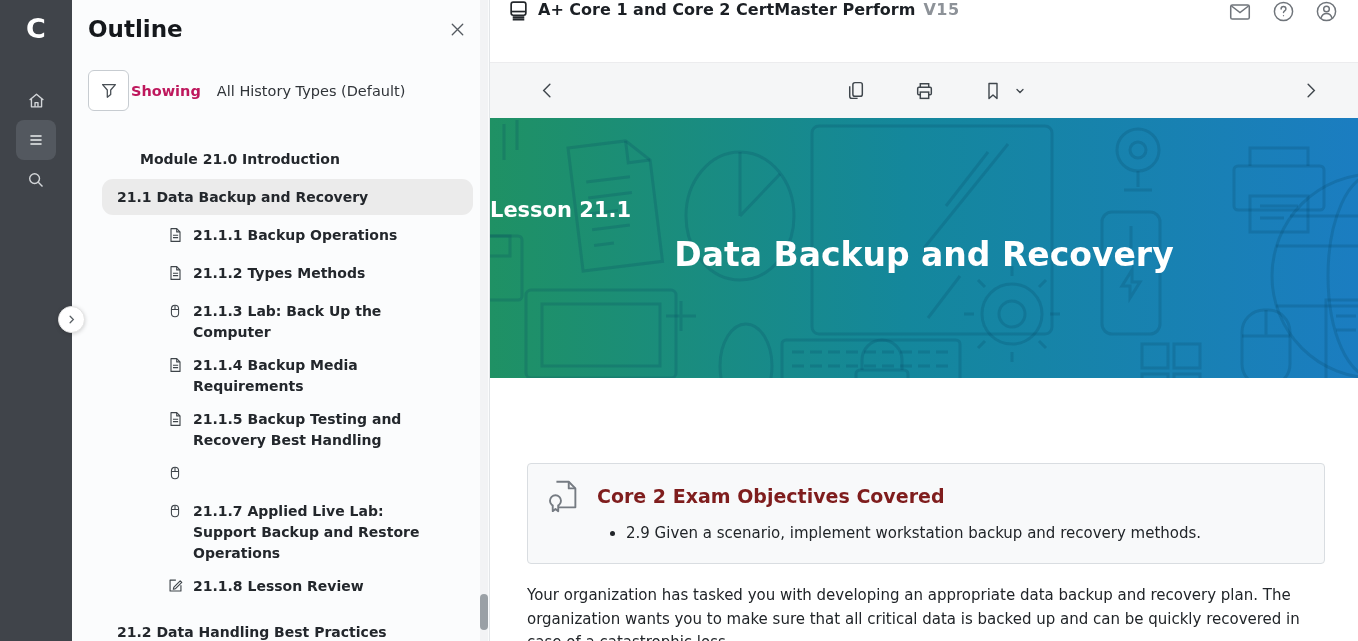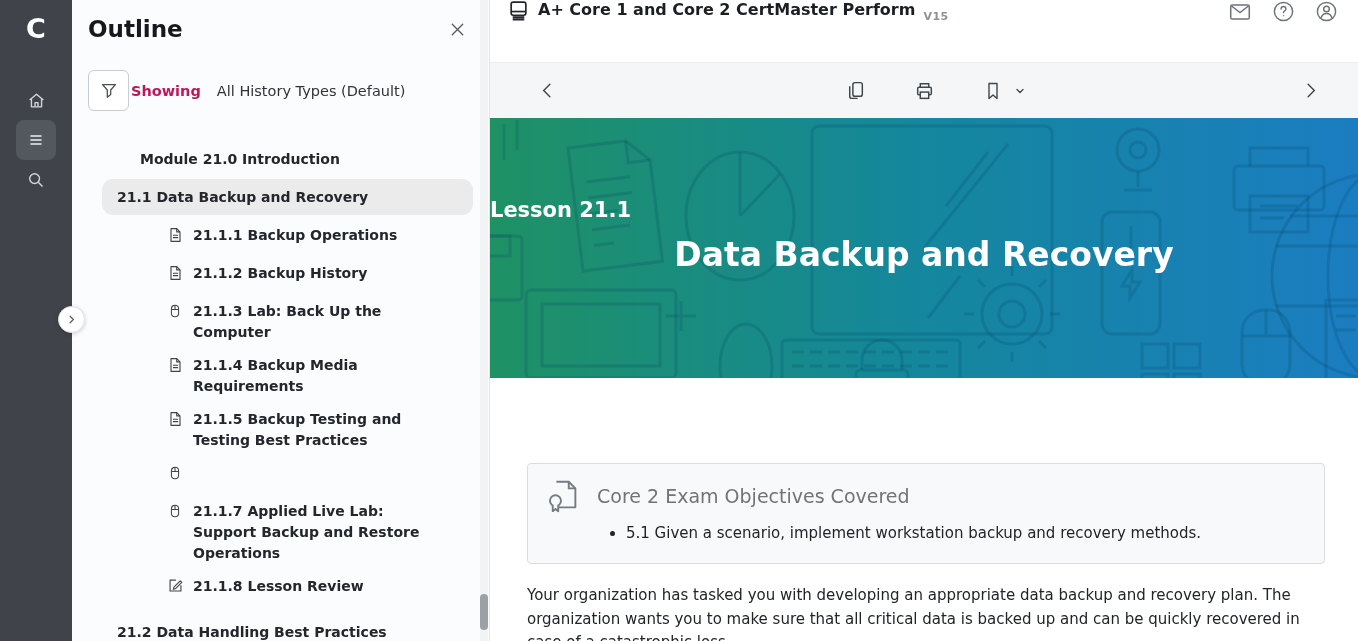--- a/index.html
+++ b/index.html
@@ -71,21 +71,21 @@
     background:#9aa0a6; border-radius:4px; cursor:grab;
   }
 
   
   .main { flex:1; display:flex; flex-direction:column; background:#fff; overflow:hidden; }
   .main-header {
     height:62px; flex:0 0 62px; display:flex; align-items:flex-start;
     padding:0 20px 0 18px; background:#fff;
   }
   .course-title { margin-left:9px; font-size:16px; font-weight:bold; color:#1b1f24; white-space:nowrap; }
-  .course-version { margin-left:8px; font-size:11px; font-weight:bold; color:#8d9298; letter-spacing:.5px;margin-top:10px; }
+  .course-version { margin-left:8px; font-size:16px; font-weight:bold; color:#8d9298; letter-spacing:.5px; }
   .header-spacer { flex:1; }
   .hdr-icon { margin-left:20px; display:flex; cursor:pointer; }
 
   .toolbar {
     height:56px; flex:0 0 56px; background:#f5f6f7; border-top:1px solid #ececee;
     position:relative; display:flex; align-items:center; justify-content:center;
   }
   .tb-left { position:absolute; left:48px; display:flex; cursor:pointer; }
   .tb-right { position:absolute; right:38px; display:flex; cursor:pointer; }
   .tb-center { display:flex; align-items:center; }
@@ -107,21 +107,21 @@
     color:#fff; font-size:33px; font-weight:bold;
   }
 
   
   .content { padding:0 33px 0 37px; }
   .obj-card {
     margin-top:85px; background:#f8f9fa; border:1px solid #d9dde1;
     border-radius:4px; padding:14px 20px 18px 18px;
   }
   .obj-head { display:flex; align-items:center; }
-  .obj-heading { margin-left:15px; font-size:19px; font-weight:normal; color:#737373; }
+  .obj-heading { margin-left:15px; font-size:19px; font-weight:bold; color:#7f1d1d; }
   .obj-list { margin:8px 0 0 80px; font-size:15px; color:#212529; }
   .obj-list li { line-height:23px; }
   .paragraph {
     margin-top:20px; font-size:15px; line-height:23.5px; color:#212529;
     max-width:800px;
   }
 
   svg { display:block; }
 </style>
 </head>
@@ -205,21 +205,21 @@
     </div>
 
     <div class="nav-topic">
       <span class="ticon">
         <svg viewBox="0 0 16 16" width="15" height="16" fill="none" stroke="#3e444a" stroke-width="1.2" stroke-linejoin="round">
             <path d="M3.2 1.2h6.1l3.5 3.5v10.1H3.2z"></path>
             <path d="M9.3 1.2v3.5h3.5"></path>
             <path d="M5.3 8.2h5.5M5.3 10.8h5.5"></path>
           </svg>
       </span>
-      <span>21.1.2 Backup History</span>
+      <span>21.1.2 Types Methods</span>
     </div>
 
     <div class="nav-topic">
       <span class="ticon">
         <svg viewBox="0 0 16 16" width="14" height="16" fill="none" stroke="#3e444a" stroke-width="1.2">
             <rect x="3.9" y="1.4" width="8.2" height="13.2" rx="4.1"></rect>
             <path d="M3.9 6.3h8.2M8 1.4v4.9"></path>
           </svg>
       </span>
       <span>21.1.3 Lab: Back Up the Computer</span>
@@ -237,21 +237,21 @@
     </div>
 
     <div class="nav-topic">
       <span class="ticon">
         <svg viewBox="0 0 16 16" width="15" height="16" fill="none" stroke="#3e444a" stroke-width="1.2" stroke-linejoin="round">
             <path d="M3.2 1.2h6.1l3.5 3.5v10.1H3.2z"></path>
             <path d="M9.3 1.2v3.5h3.5"></path>
             <path d="M5.3 8.2h5.5M5.3 10.8h5.5"></path>
           </svg>
       </span>
-      <span>21.1.5 Backup Testing and Testing Best Practices</span>
+      <span>21.1.5 Backup Testing and Recovery Best Handling</span>
     </div>
 
     <div class="nav-topic">
       <span class="ticon">
         <svg viewBox="0 0 16 16" width="14" height="16" fill="none" stroke="#3e444a" stroke-width="1.2">
             <rect x="3.9" y="1.4" width="8.2" height="13.2" rx="4.1"></rect>
             <path d="M3.9 6.3h8.2M8 1.4v4.9"></path>
           </svg>
       </span>
     </div>
@@ -441,18 +441,18 @@
           <svg viewBox="0 0 38 38" width="36" height="36" fill="none" stroke="#757b82" stroke-width="2" stroke-linejoin="round">
               <path d="M11 4h13l7 7v20H11v-4"></path>
               <path d="M24 4v7h7"></path>
               <circle cx="10" cy="24" r="5.8" fill="#f8f9fa"></circle>
               <path d="M7.1 28.6V35l2.9-2.3 2.9 2.3v-6.4" fill="#f8f9fa"></path>
             </svg>
         </span>
         <span class="obj-heading">Core 2 Exam Objectives Covered</span>
       </div>
       <ul class="obj-list">
-        <li>5.1 Given a scenario, implement workstation backup and recovery methods.</li>
+        <li>2.9 Given a scenario, implement workstation backup and recovery methods.</li>
       </ul>
     </div>
     <p class="paragraph">Your organization has tasked you with developing an appropriate data backup and recovery plan. The organization wants you to make sure that all critical data is backed up and can be quickly recovered in case of a catastrophic loss.</p>
   </div>
 </div>
 
 </body></html>

